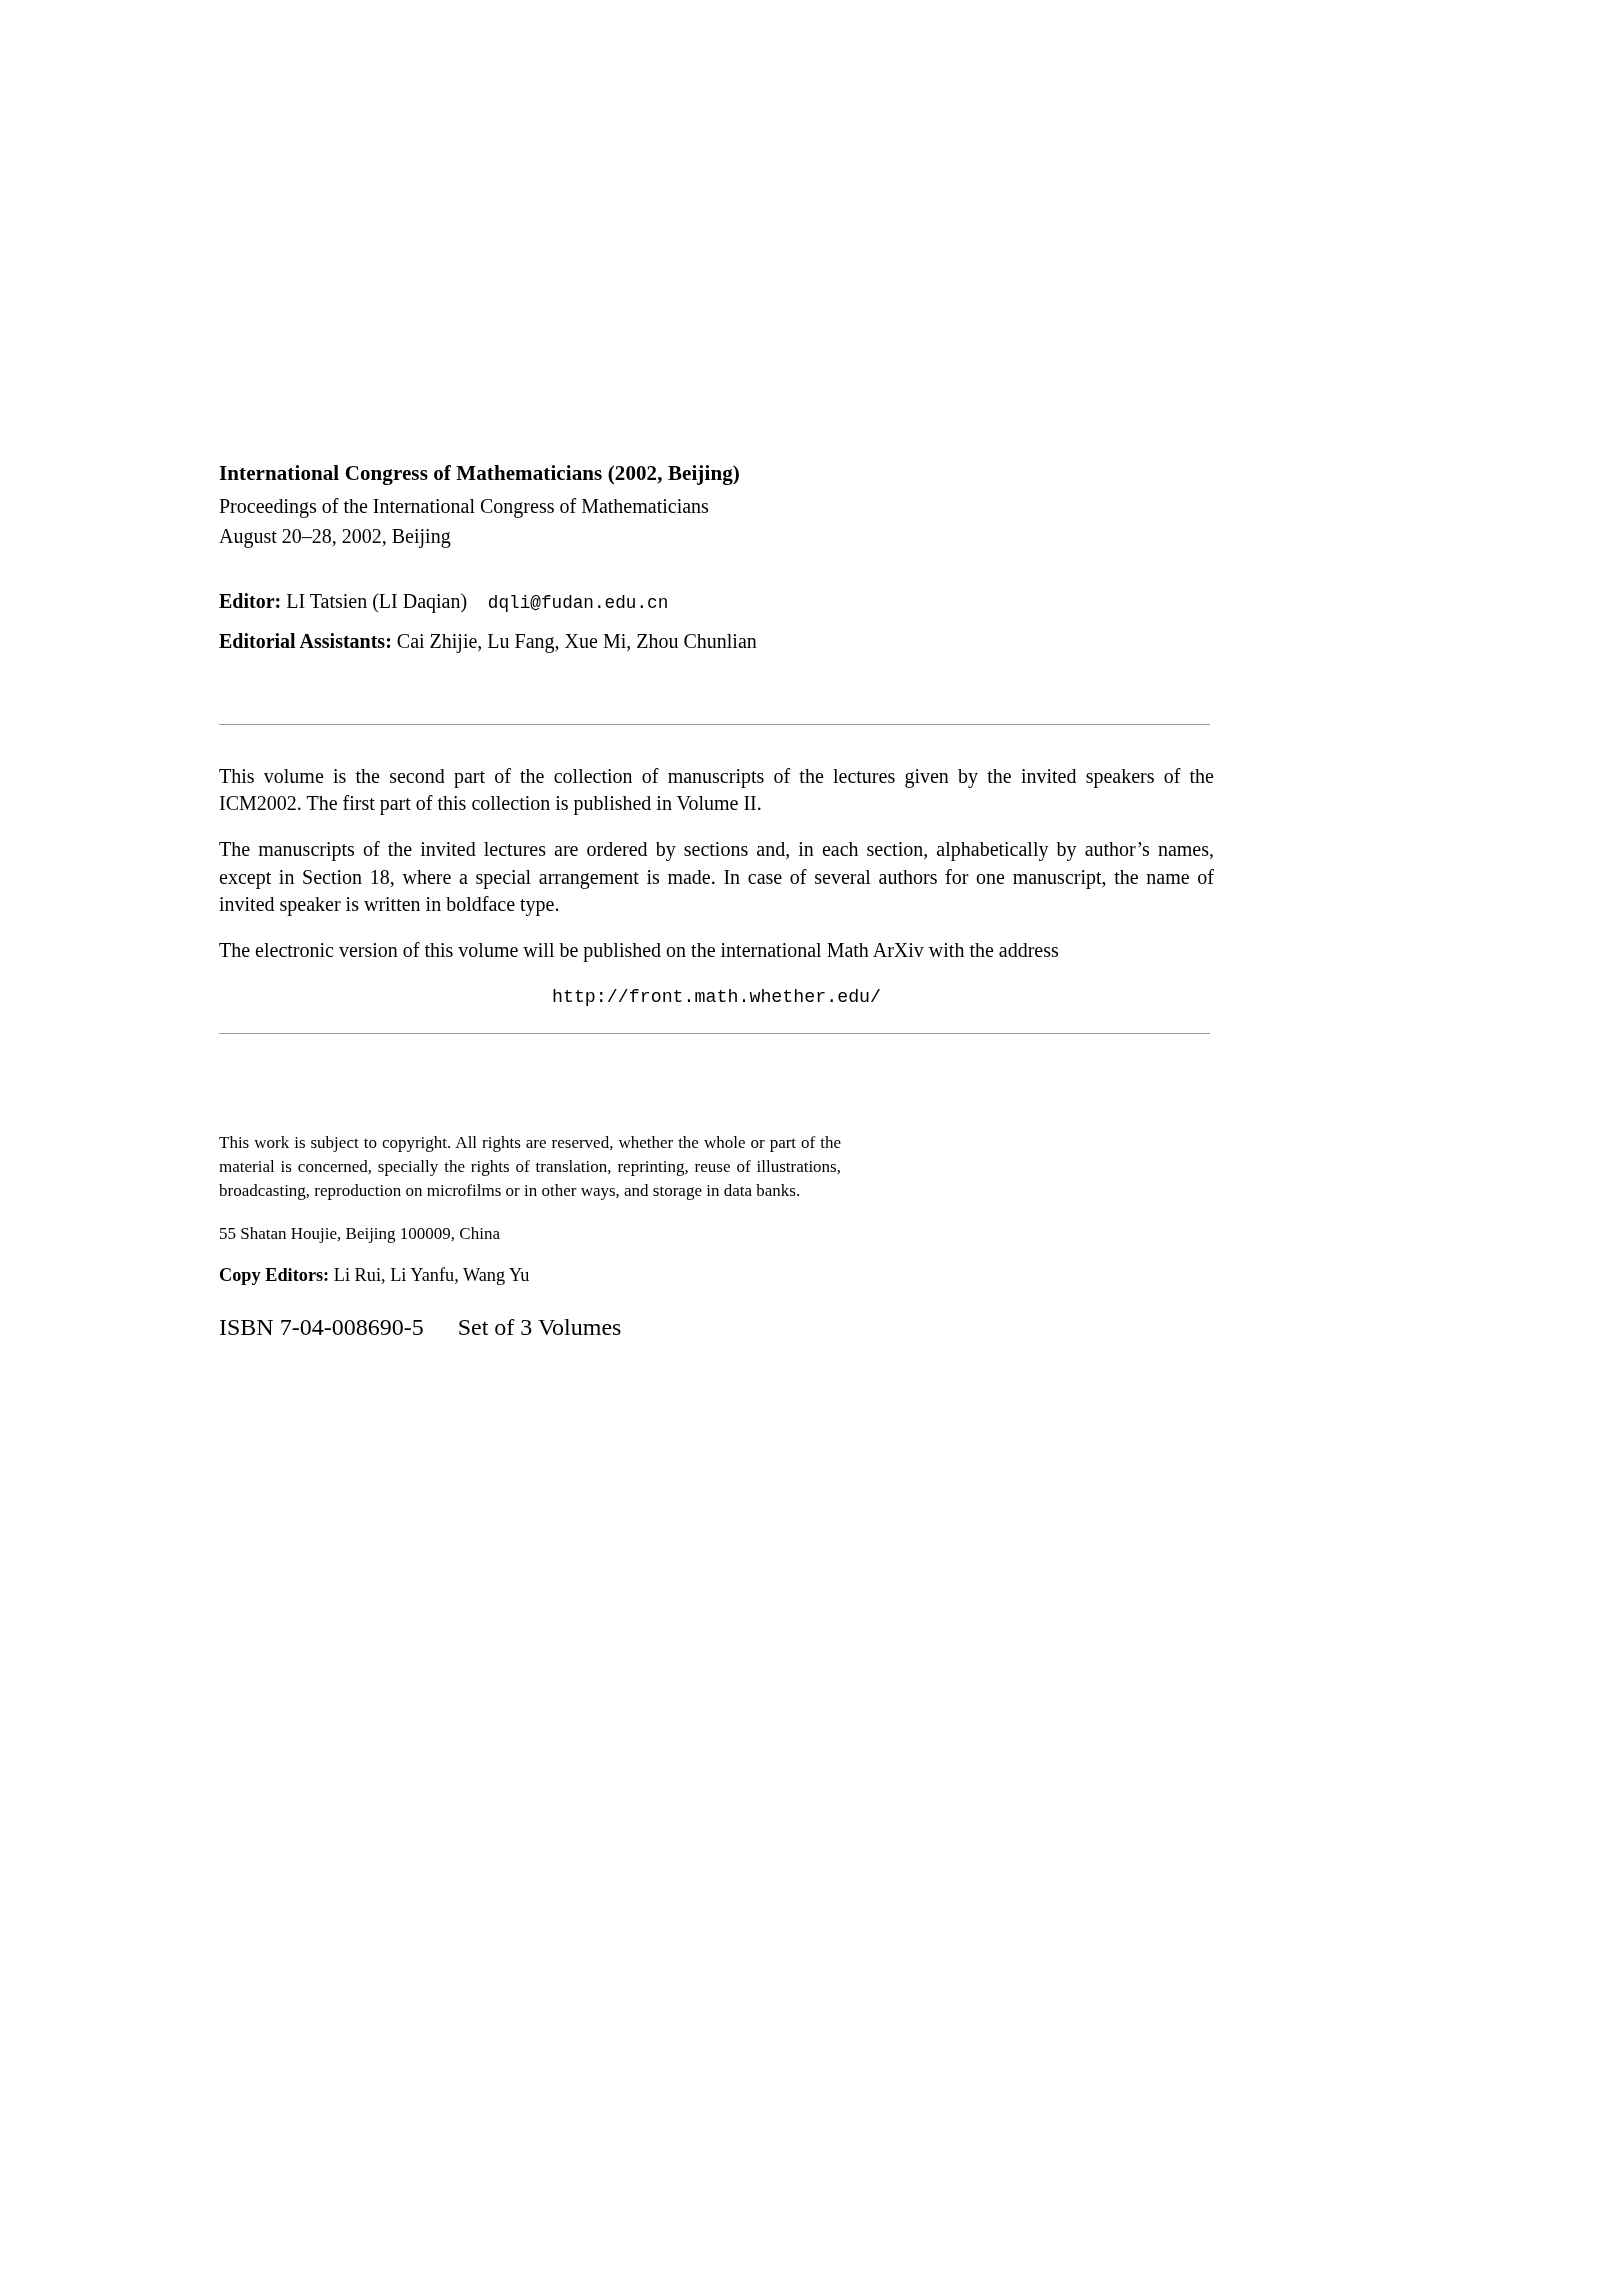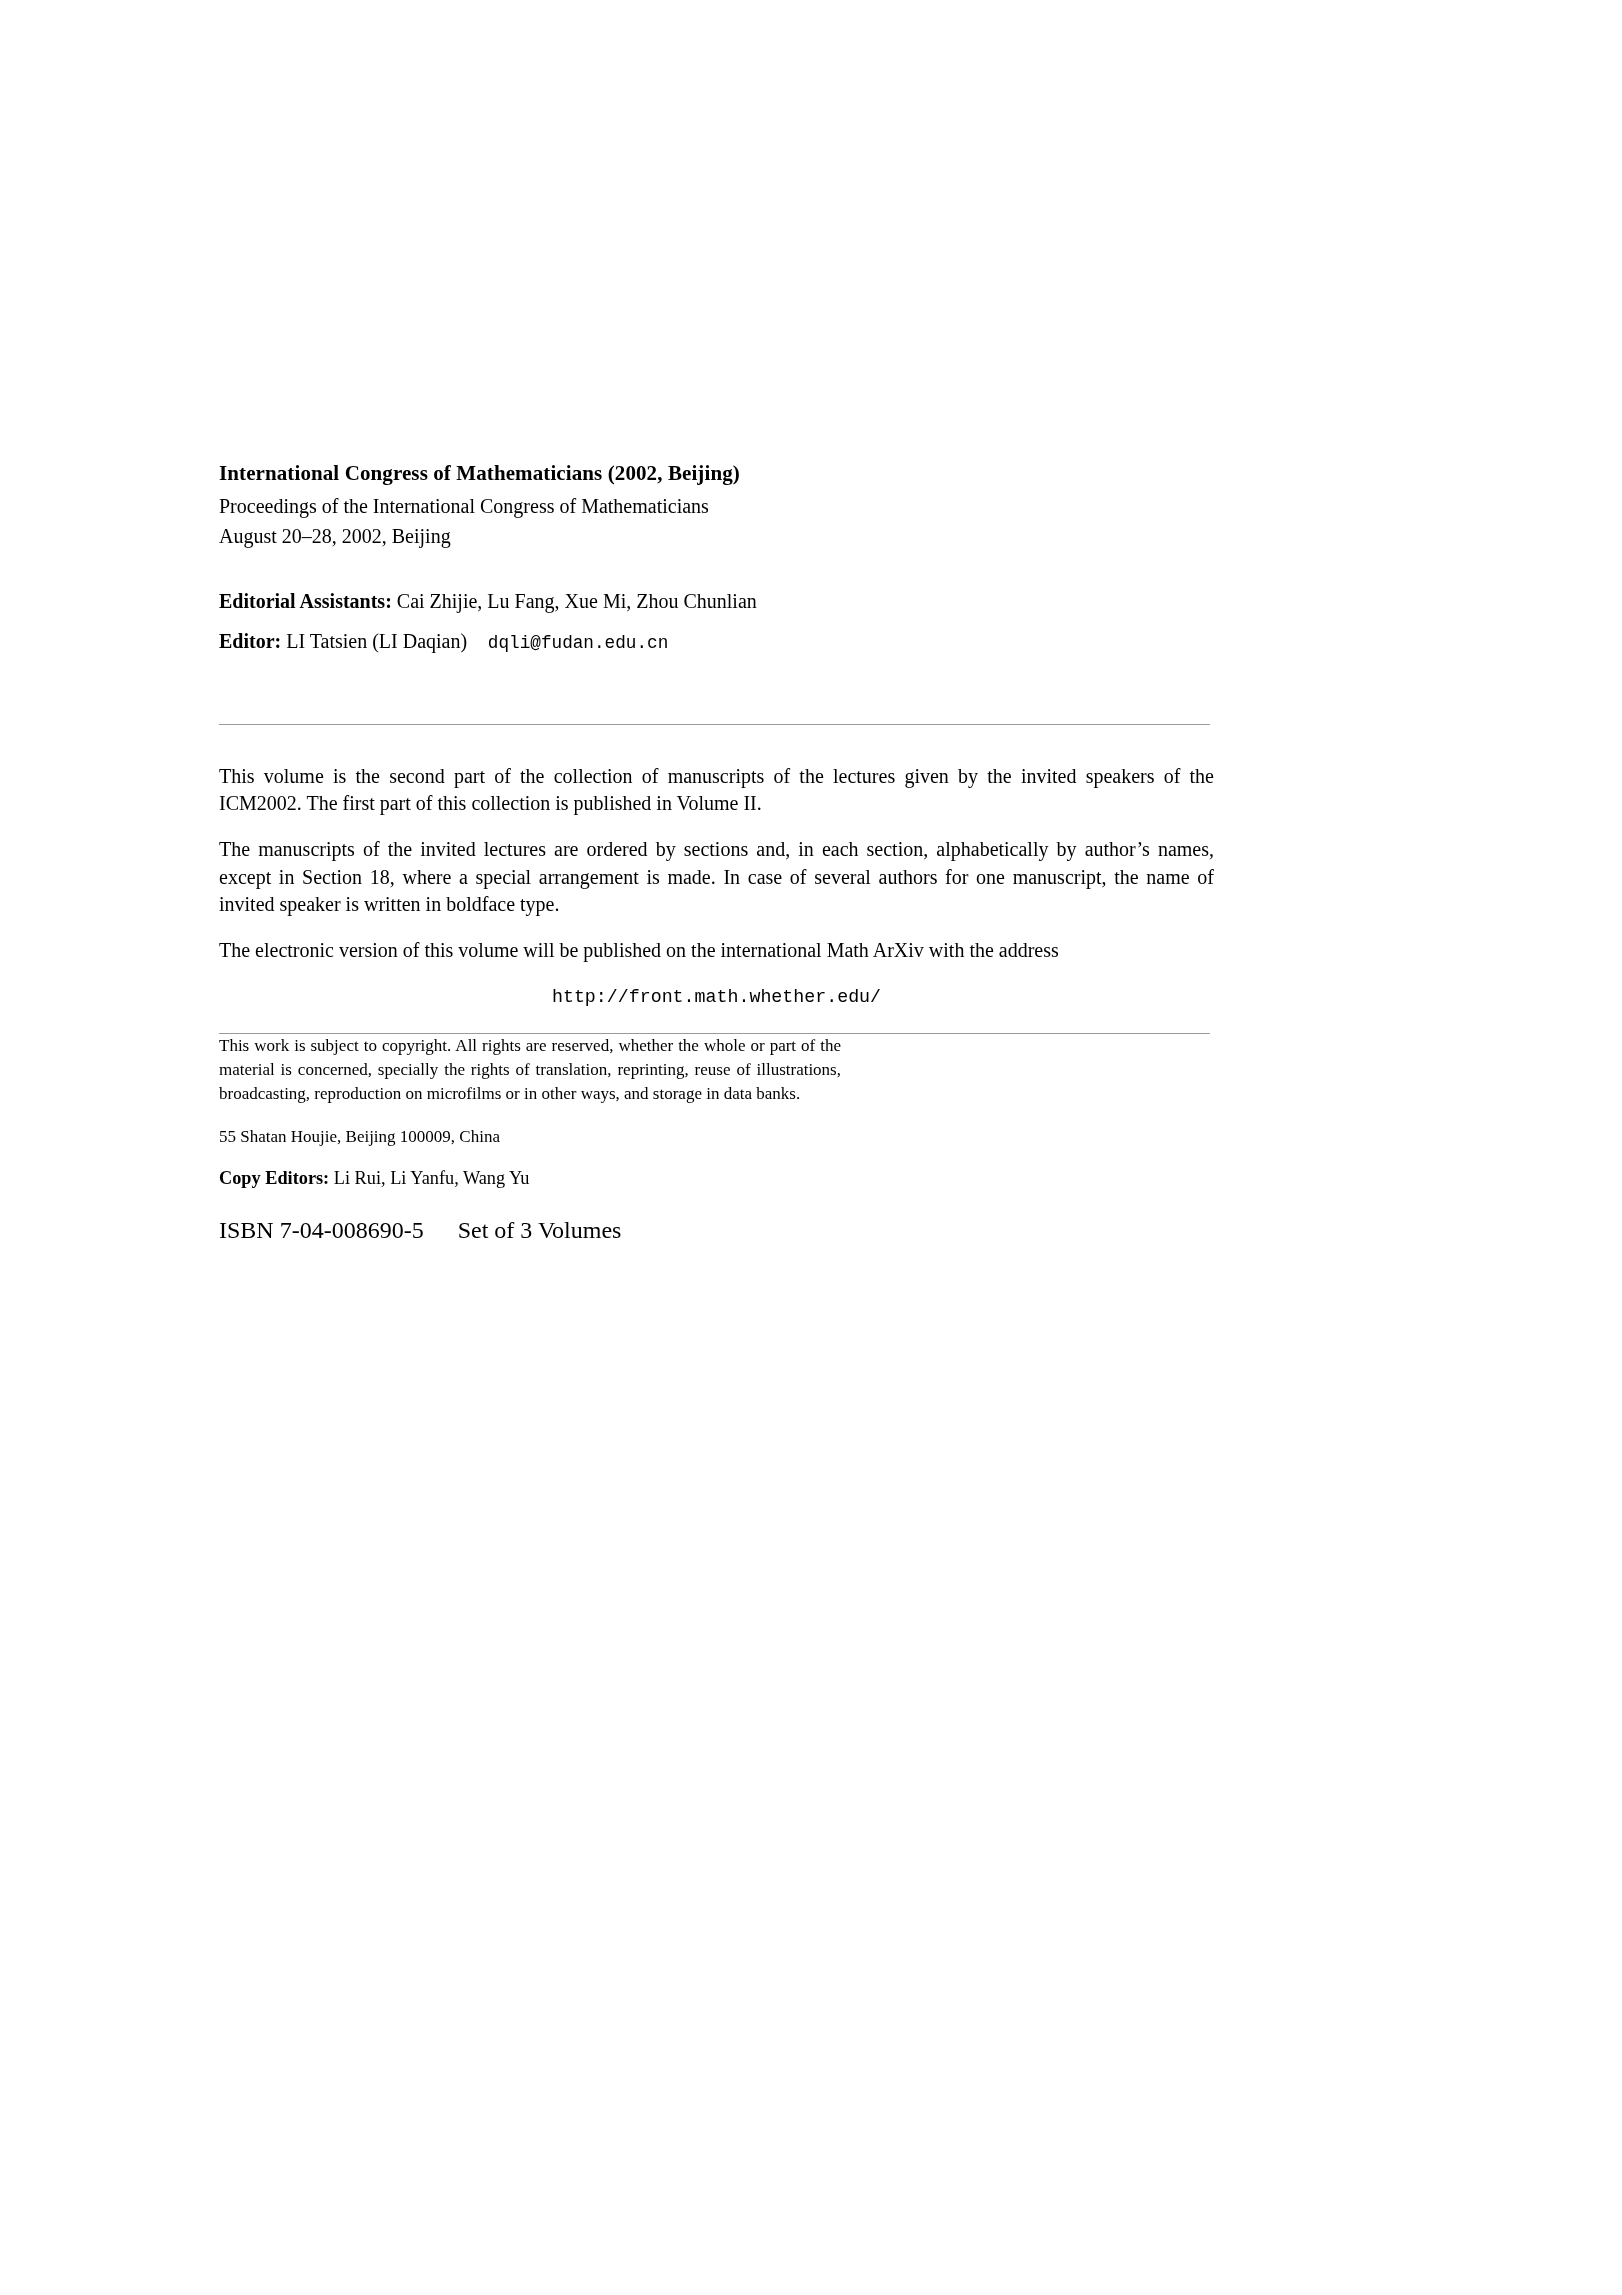--- a/index.html
+++ b/index.html
@@ -76,20 +76,21 @@
   .url-center {
     text-align: center;
     font-size: 18.3px;
     margin-top: 22px;
     margin-bottom: 19.6px;
   }
   .rule-bottom {
     margin-top: 26px;
   }
   .legal-block {
+    margin-top: 97px;
     width: 622px;
   }
   .legal-para {
     font-size: 17px;
     line-height: 1.42;
     text-align: justify;
     margin-bottom: 18.3px;
   }
   .imprint-line {
     font-size: 17px;
@@ -123,27 +124,27 @@
 
 <div class="page">
   <div class="content">
 
     <div class="title-line">International Congress of Mathematicians (2002, Beijing)</div>
     <div class="sub-line">Proceedings of the International Congress of Mathematicians</div>
     <div class="sub-line">August 20–28, 2002, Beijing</div>
 
     <div class="editor-block">
       <div class="editor-line">
-        <span class="bold">Editorial Assistants:</span>
-        <span>Cai Zhijie, Lu Fang, Xue Mi, Zhou Chunlian</span>
-      </div>
-      <div class="editor-line">
         <span class="bold">Editor:</span>
         <span>LI Tatsien (LI Daqian)</span>
         <span class="mono">dqli@fudan.edu.cn</span>
+      </div>
+      <div class="editor-line">
+        <span class="bold">Editorial Assistants:</span>
+        <span>Cai Zhijie, Lu Fang, Xue Mi, Zhou Chunlian</span>
       </div>
     </div>
 
     <hr class="rule rule-top">
 
     <div class="body-block">
       <div class="para">This volume is the second part of the collection of manuscripts of the lectures given by the invited speakers of the ICM2002. The first part of this collection is published in Volume II.</div>
       <div class="para">The manuscripts of the invited lectures are ordered by sections and, in each section, alphabetically by author’s names, except in Section 18, where a special arrangement is made. In case of several authors for one manuscript, the name of invited speaker is written in boldface type.</div>
       <div class="para">The electronic version of this volume will be published on the international Math ArXiv with the address</div>
       <div class="url-center mono">http://front.math.whether.edu/</div>

